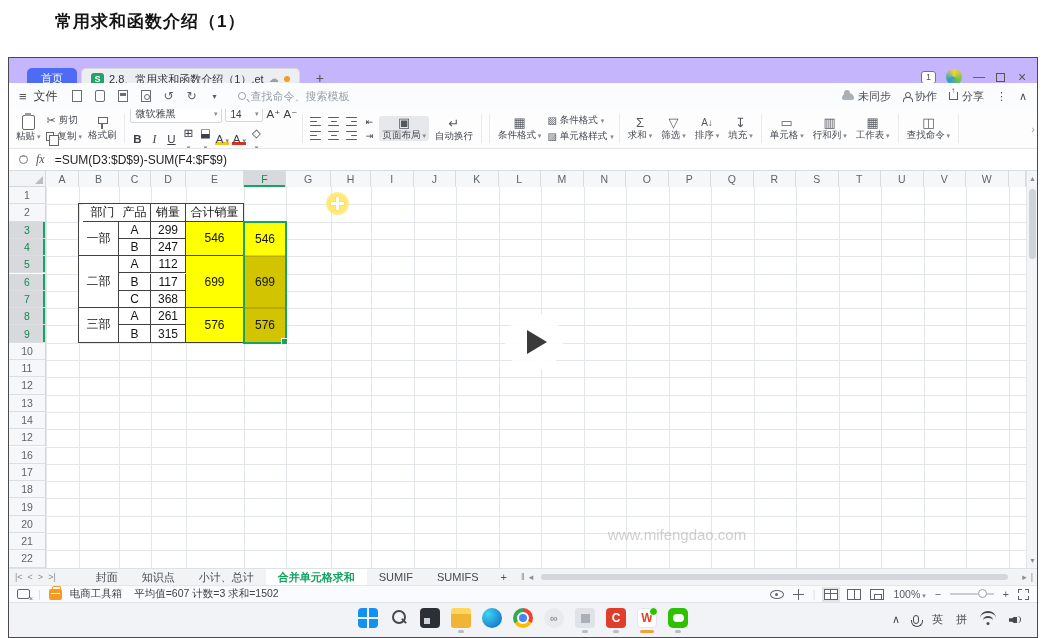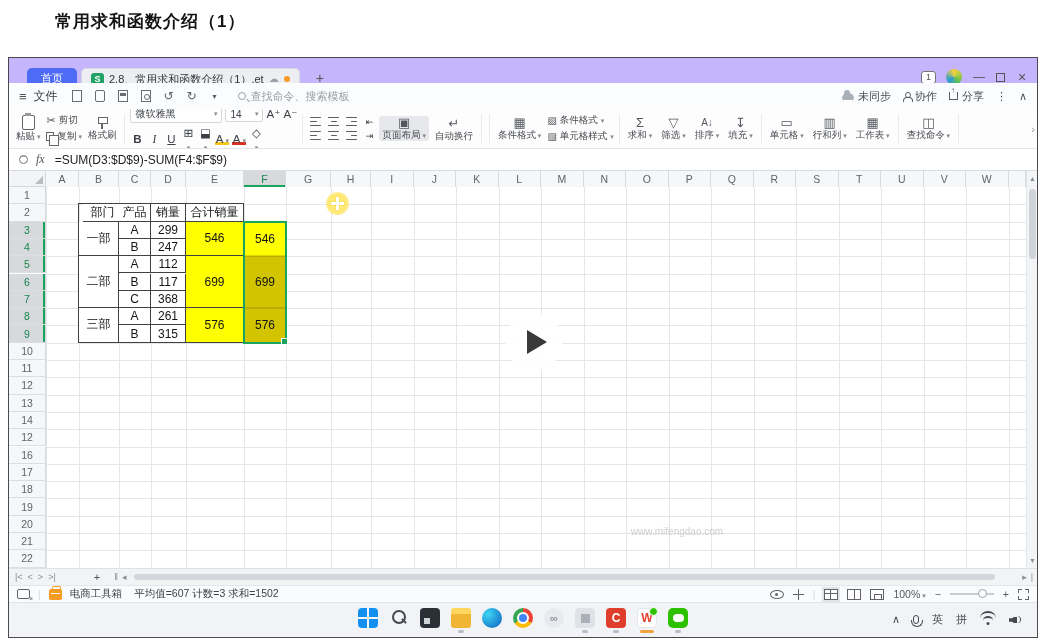--- a/index.html
+++ b/index.html
@@ -101,21 +101,21 @@
 .vthumb{position:absolute;left:1.5px;top:18px;width:7px;height:70px;background:#cfd2d6;border-radius:4px}
 .varr{position:absolute;left:2px;font-size:7px;color:#8a8f95}
 
 .playbtn{position:absolute;left:496px;top:198px;width:58px;height:58px;border-radius:50%;background:rgba(255,255,255,.92);display:flex;align-items:center;justify-content:center;z-index:6}
 .playbtn::after{content:"";border-left:20px solid #3a3a3a;border-top:12px solid transparent;border-bottom:12px solid transparent;margin-left:6px}
 .cursor-hl{position:absolute;left:317px;top:134px;width:23px;height:23px;border-radius:50%;background:radial-gradient(circle,#ffe873 55%,rgba(255,232,115,.15));z-index:7}
 .cursor-hl::before{content:"";position:absolute;left:5px;top:10px;width:13px;height:3px;background:#fff;box-shadow:0 0 1px #c9a900}
 .cursor-hl::after{content:"";position:absolute;left:10px;top:5px;width:3px;height:13px;background:#fff;box-shadow:0 0 1px #c9a900}
 .watermark{position:absolute;left:578px;top:466px;width:180px;text-align:center;z-index:5;pointer-events:none}
 .wm1{font-size:29px;font-weight:bold;color:rgba(170,170,170,.45);letter-spacing:10px;white-space:nowrap}
-.wm2{font-size:10px;color:rgba(175,175,175,.6);margin-top:2px}
+.wm2{font-size:15px;color:rgba(175,175,175,.6);margin-top:2px}
 
 .tabsbar{position:absolute;left:0;top:510px;width:100%;height:17px;background:#f2f3f5;border-top:1px solid #dfe2e5;display:flex;align-items:center;font-size:11px;color:#45494f;padding-left:6px}
 .navs{display:flex;gap:5px;color:#8a8f95;font-size:9px;margin-right:28px}
 .stab{padding:0 12px;height:100%;display:flex;align-items:center;white-space:nowrap}
 .stab.active{background:#fff;color:#12a15e;font-weight:bold}
 .addtab{padding:0 10px;color:#555}
 .hscroll-zone{flex:1;display:flex;align-items:center;gap:4px;color:#8a8f95;font-size:9px;margin:0 4px}
 .htrack{flex:1;height:9px;position:relative}
 .hthumb{position:absolute;left:4px;top:1.5px;height:6px;width:97%;background:#d3d6da;border-radius:3px}
 
@@ -544,20 +544,28 @@
     <div class="wm2">www.mifengdao.com</div>
   </div>
 
   <div class="tabsbar">
     <span class="navs" id="sheetnav">
         <span>|&lt;</span>
         <span>&lt;</span>
         <span>&gt;</span>
         <span>&gt;|</span>
       </span>
+    <span id="sheettabs" style="display:flex;height:100%">
+        <span class="stab">封面</span>
+        <span class="stab">知识点</span>
+        <span class="stab">小计、总计</span>
+        <span class="stab active">合并单元格求和</span>
+        <span class="stab">SUMIF</span>
+        <span class="stab">SUMIFS</span>
+      </span>
     <span class="addtab">+</span>
     <span class="hscroll-zone">
       <span>‖</span>
       <span>◂</span>
       <span class="htrack">
           <span class="hthumb"></span>
         </span>
       <span>▸</span>
       <span>|</span>
     </span>

